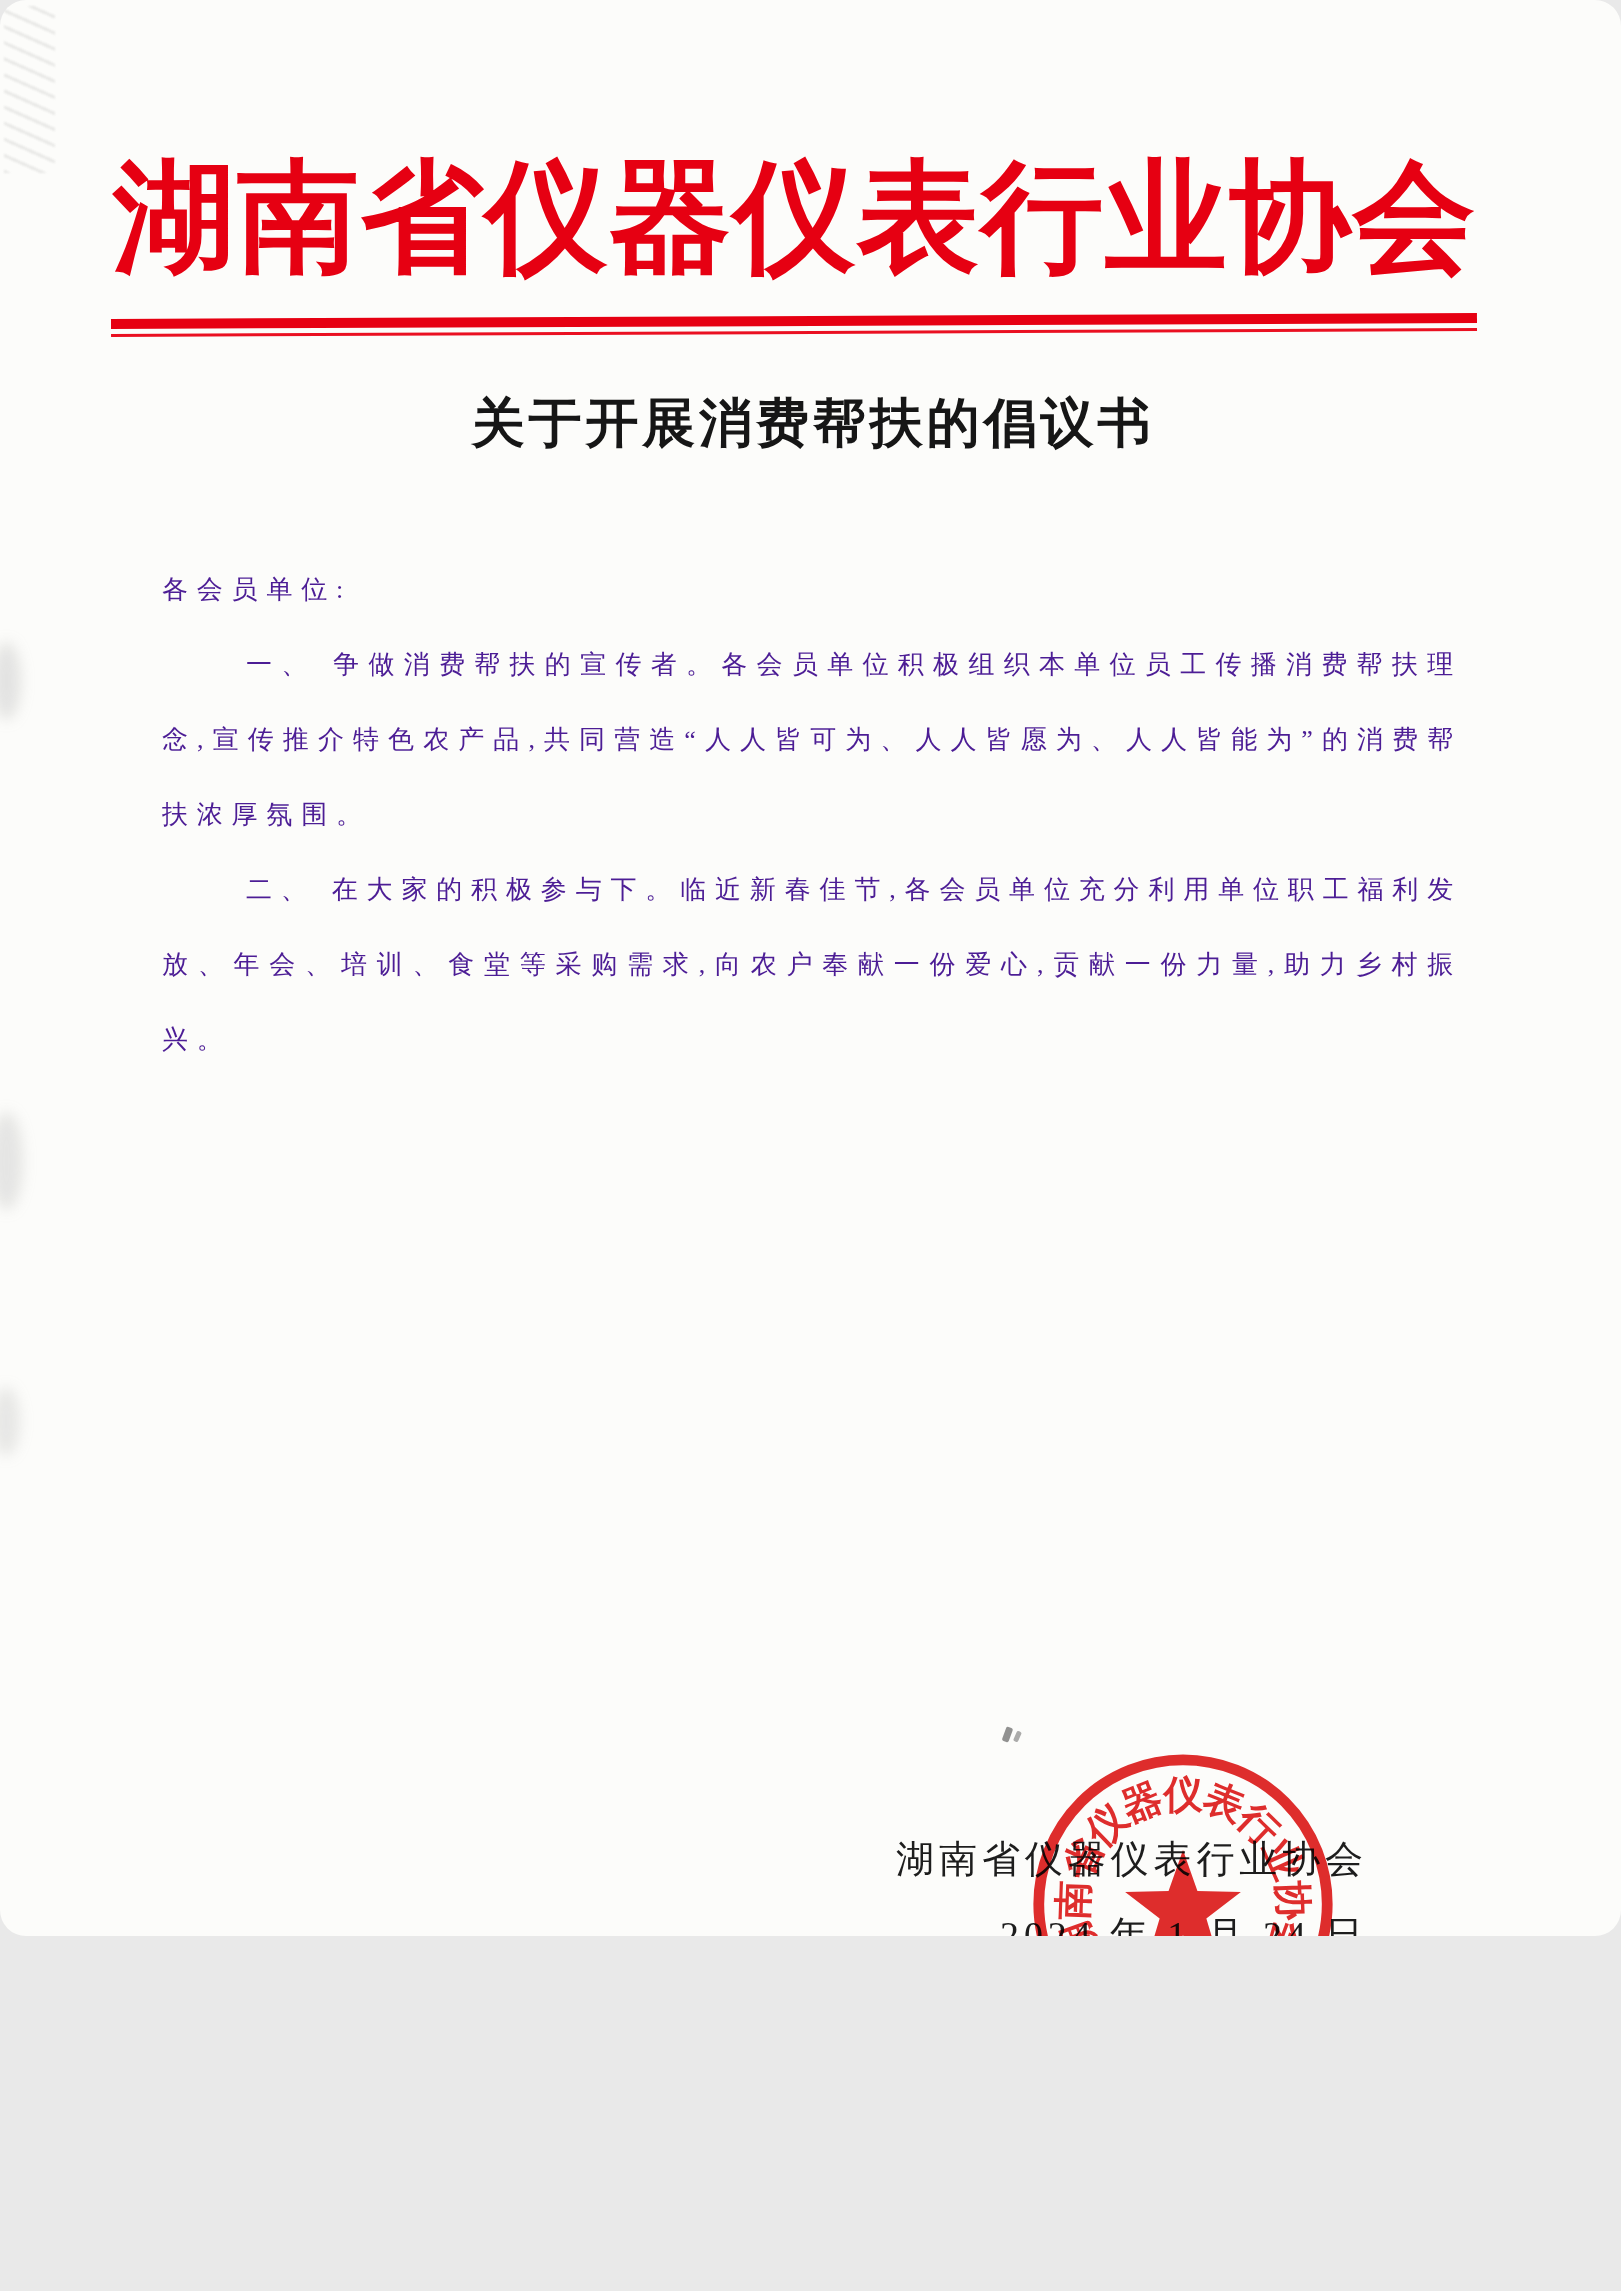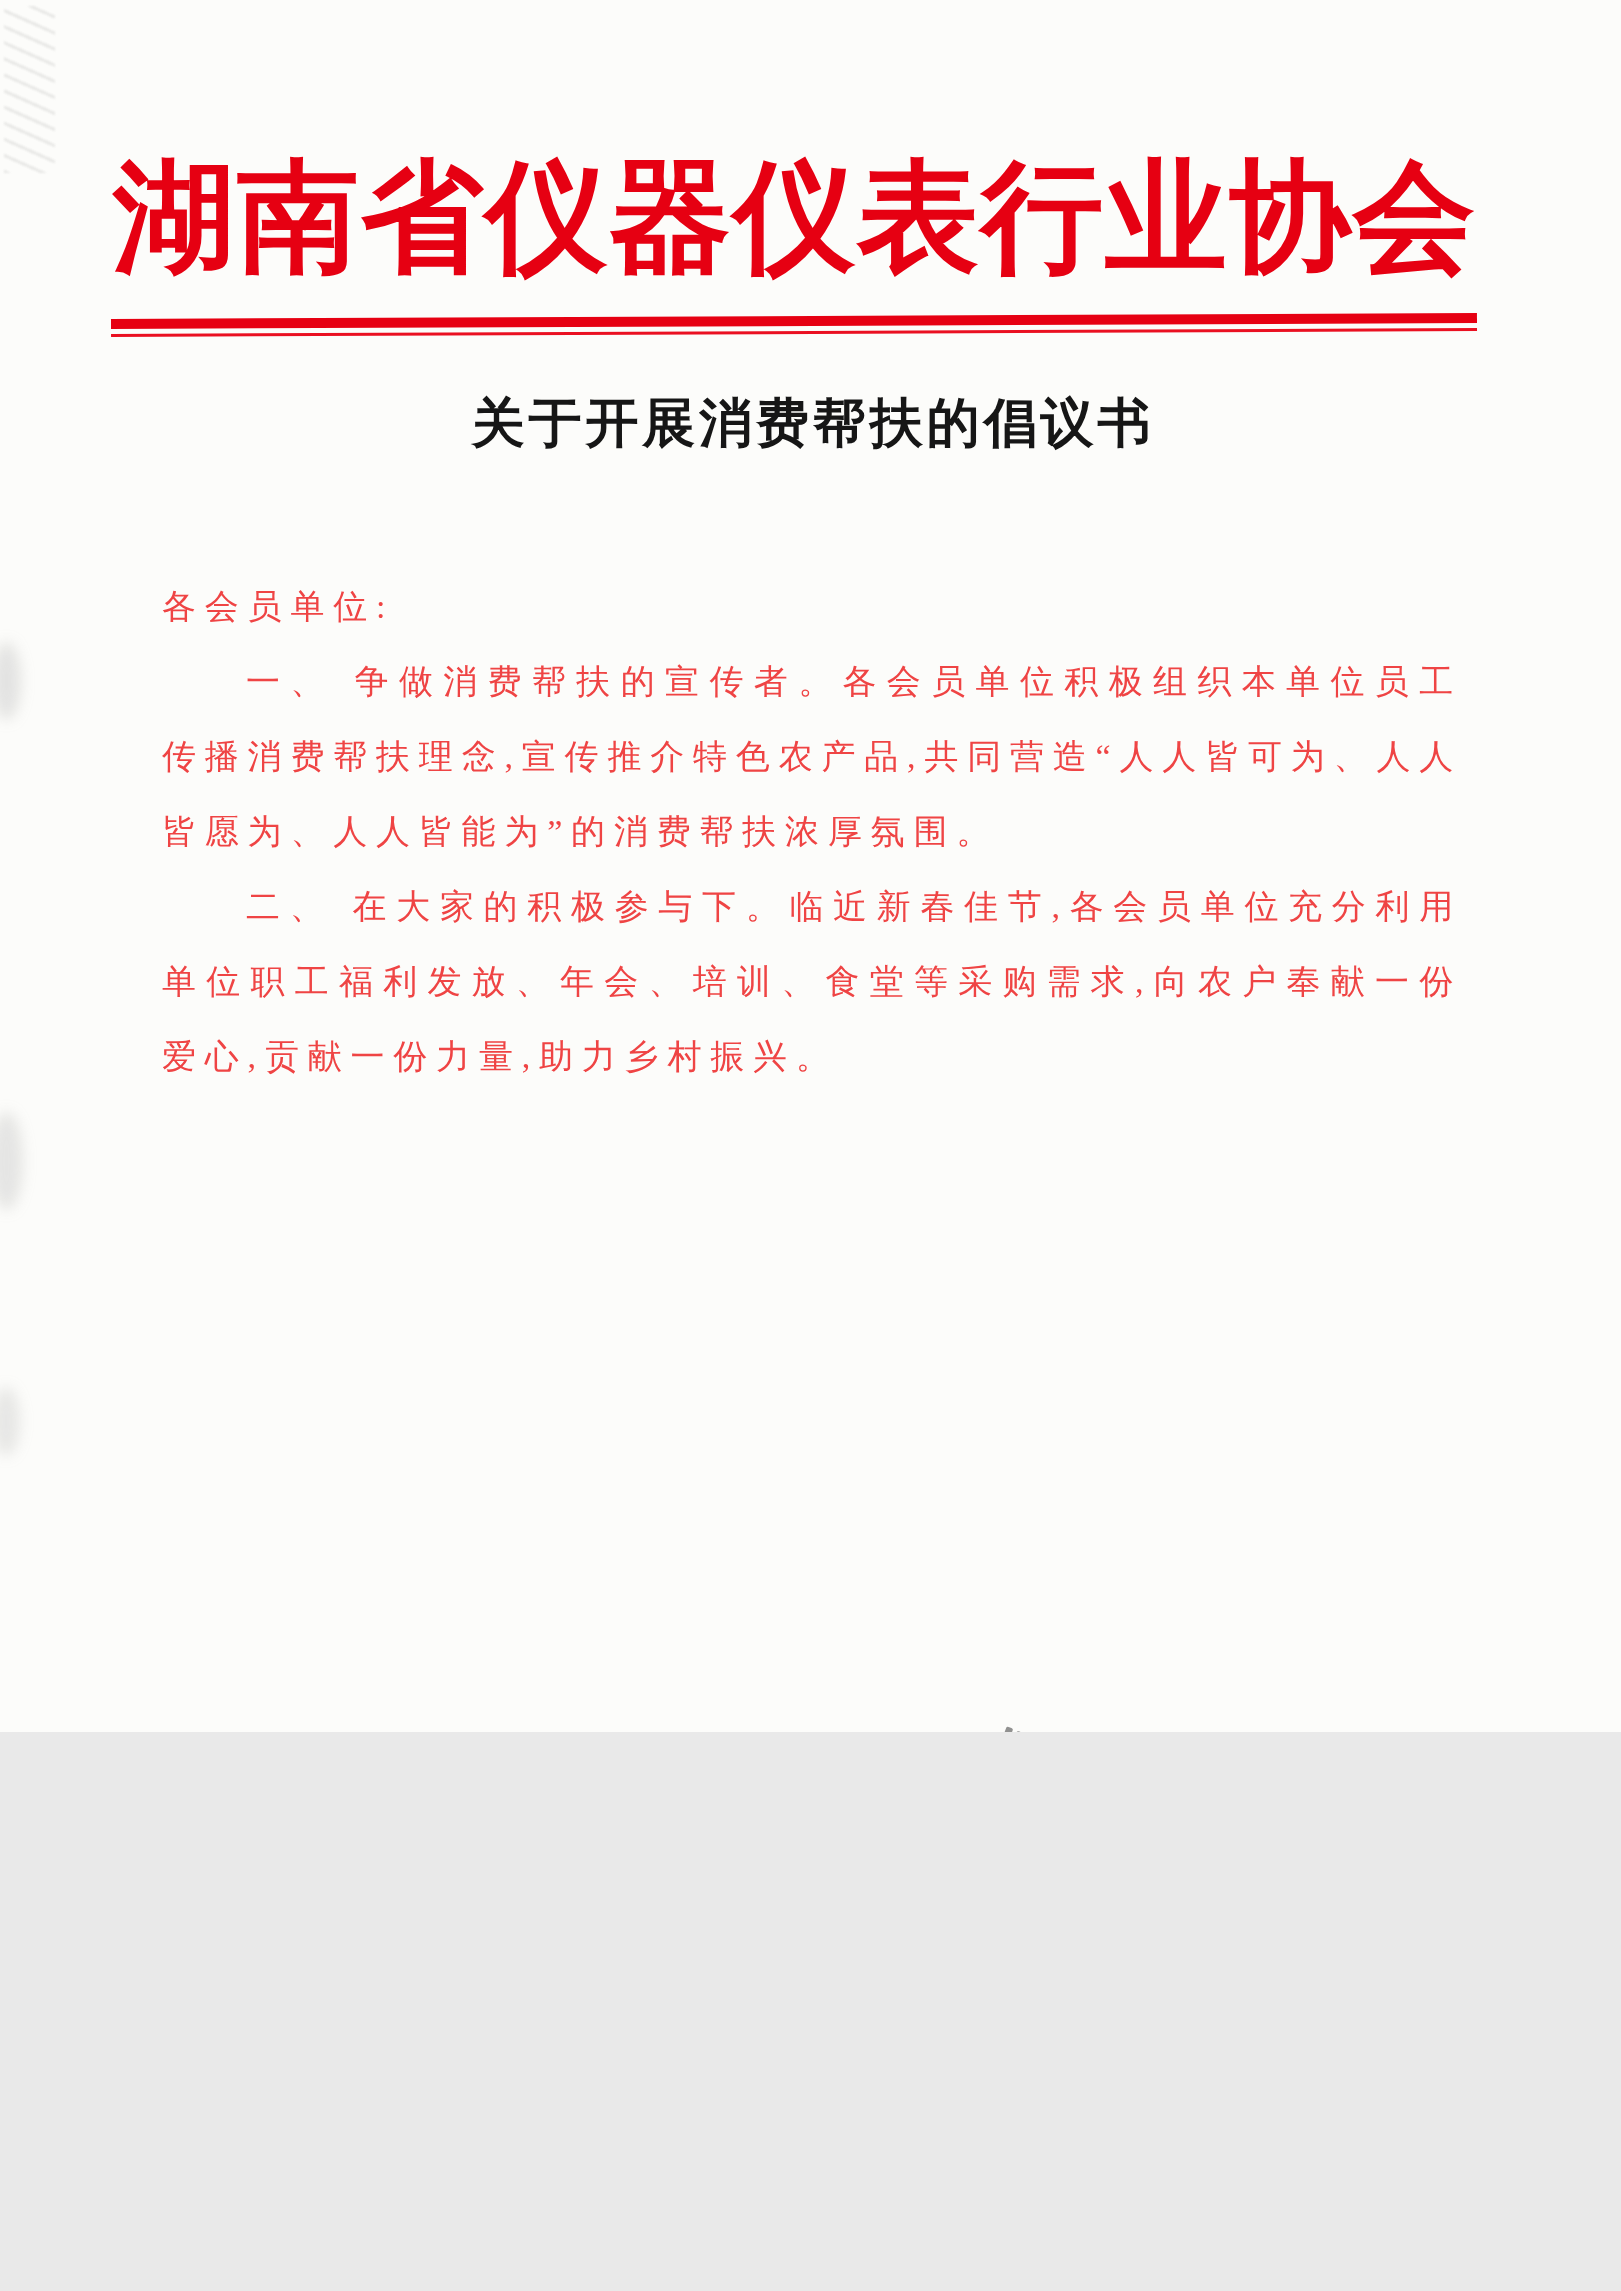--- a/index.html
+++ b/index.html
@@ -1,20 +1,21 @@
 <!DOCTYPE html>
 <html><head>
 <meta charset="utf-8">
 <style>
   html,body { margin:0; padding:0; background:#e9e9e9; }
   .page {
-    position:relative; width:1621px; height:1732px;
+    position:relative; width:1621px; height:1936px;
     background:#fcfcfa; overflow:hidden;
     font-family:"Liberation Serif","DejaVu Serif",serif;
     color:#1b1b1b;
+    border-radius:26px;
   }
   
   .letterhead {
     position:absolute; top:145px; left:113px; width:1364px; margin:0;
     text-align:center; white-space:nowrap;
     font-size:122px; font-weight:700; letter-spacing:2px; line-height:1.2;
     color:#e60012;
     font-family:"Liberation Serif","DejaVu Serif",serif;
   }
   .rule { position:absolute; left:111px; top:316px; width:1366px; transform:rotate(-0.25deg); }
@@ -24,23 +25,23 @@
   
   .doc-title {
     position:absolute; top:370px; left:113px; width:1364px; margin:18px;
     text-align:center; font-size:53px; font-weight:700; letter-spacing:3.9px;
     color:#161616;
     font-family:"Liberation Sans","DejaVu Sans",sans-serif;
   }
 
   
   .body-text {
-    position:absolute; top:569px; left:162px; width:1300px;
-    font-size:34px; line-height:75px; letter-spacing:8.8px;
-    text-align:justify; color:#ef4444;
+    position:absolute; top:552px; left:162px; width:1300px;
+    font-size:26px; line-height:75px; letter-spacing:8.8px;
+    text-align:justify; color:#4c1d95;
   }
   .body-text p { margin:0; }
   .body-text p.indent { text-indent:84px; }
   .lead {
     font-weight:400;
     font-family:"Liberation Sans","DejaVu Sans",sans-serif;
   }
 
   
   .signature-block {

